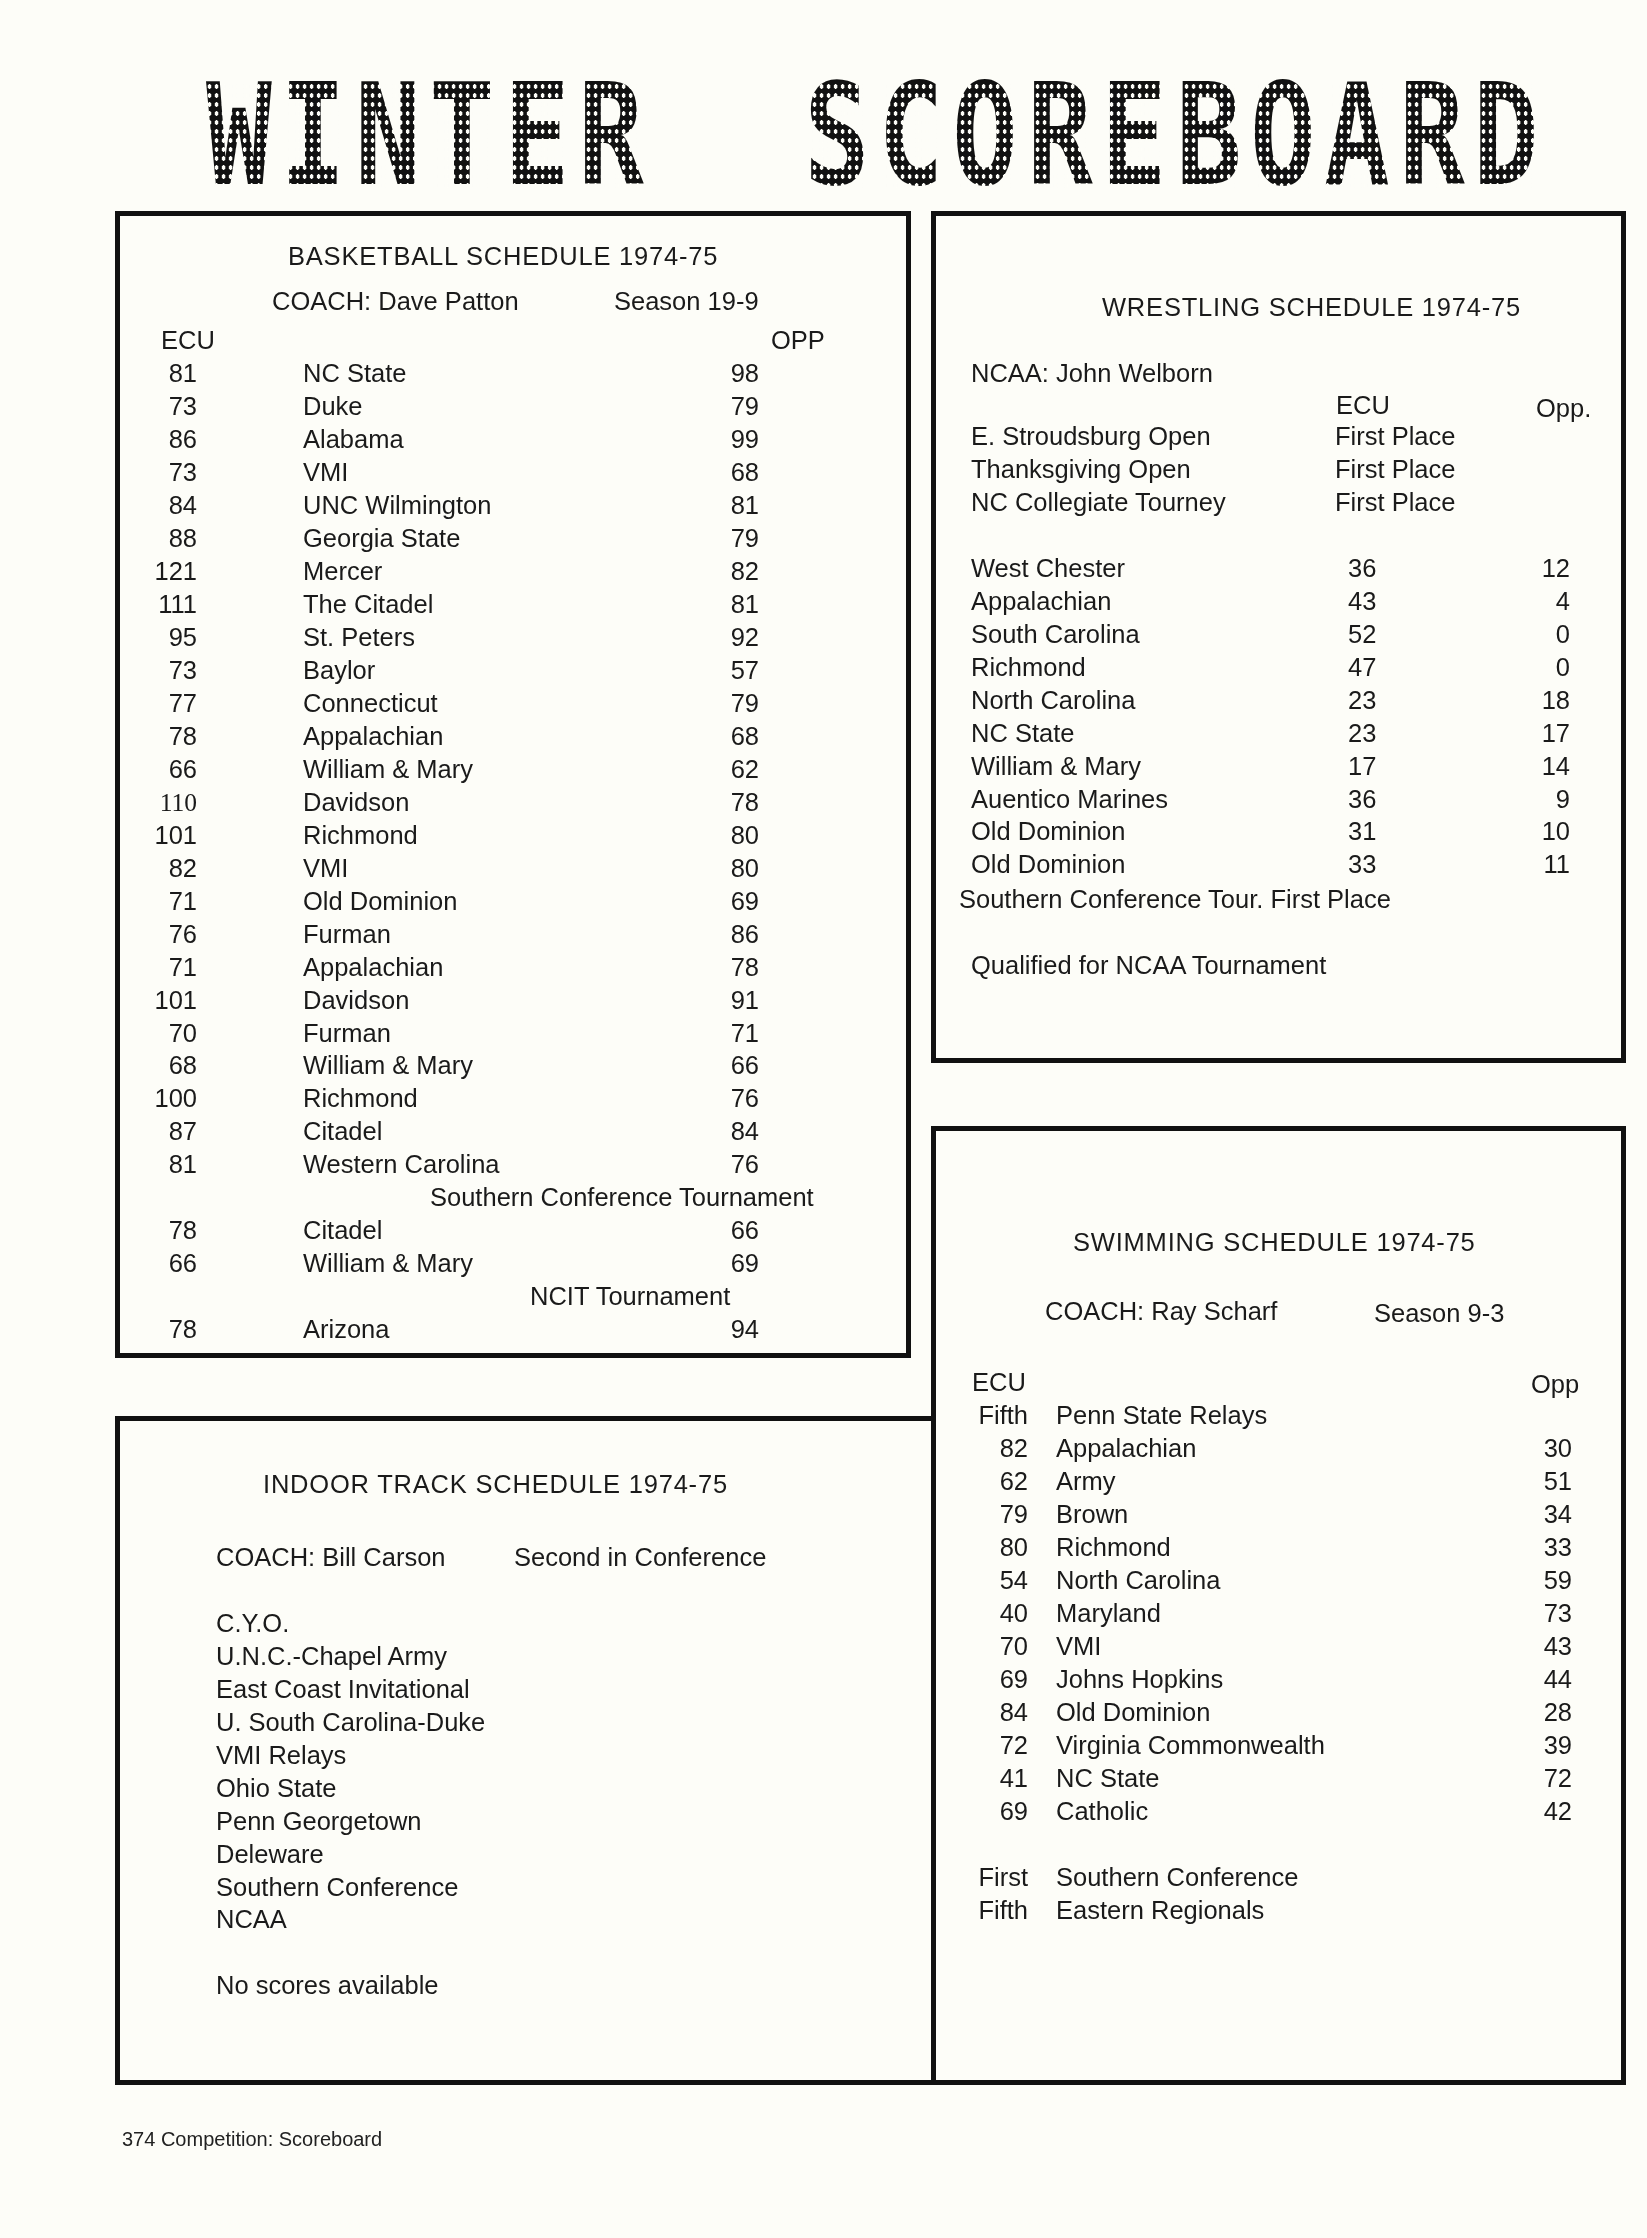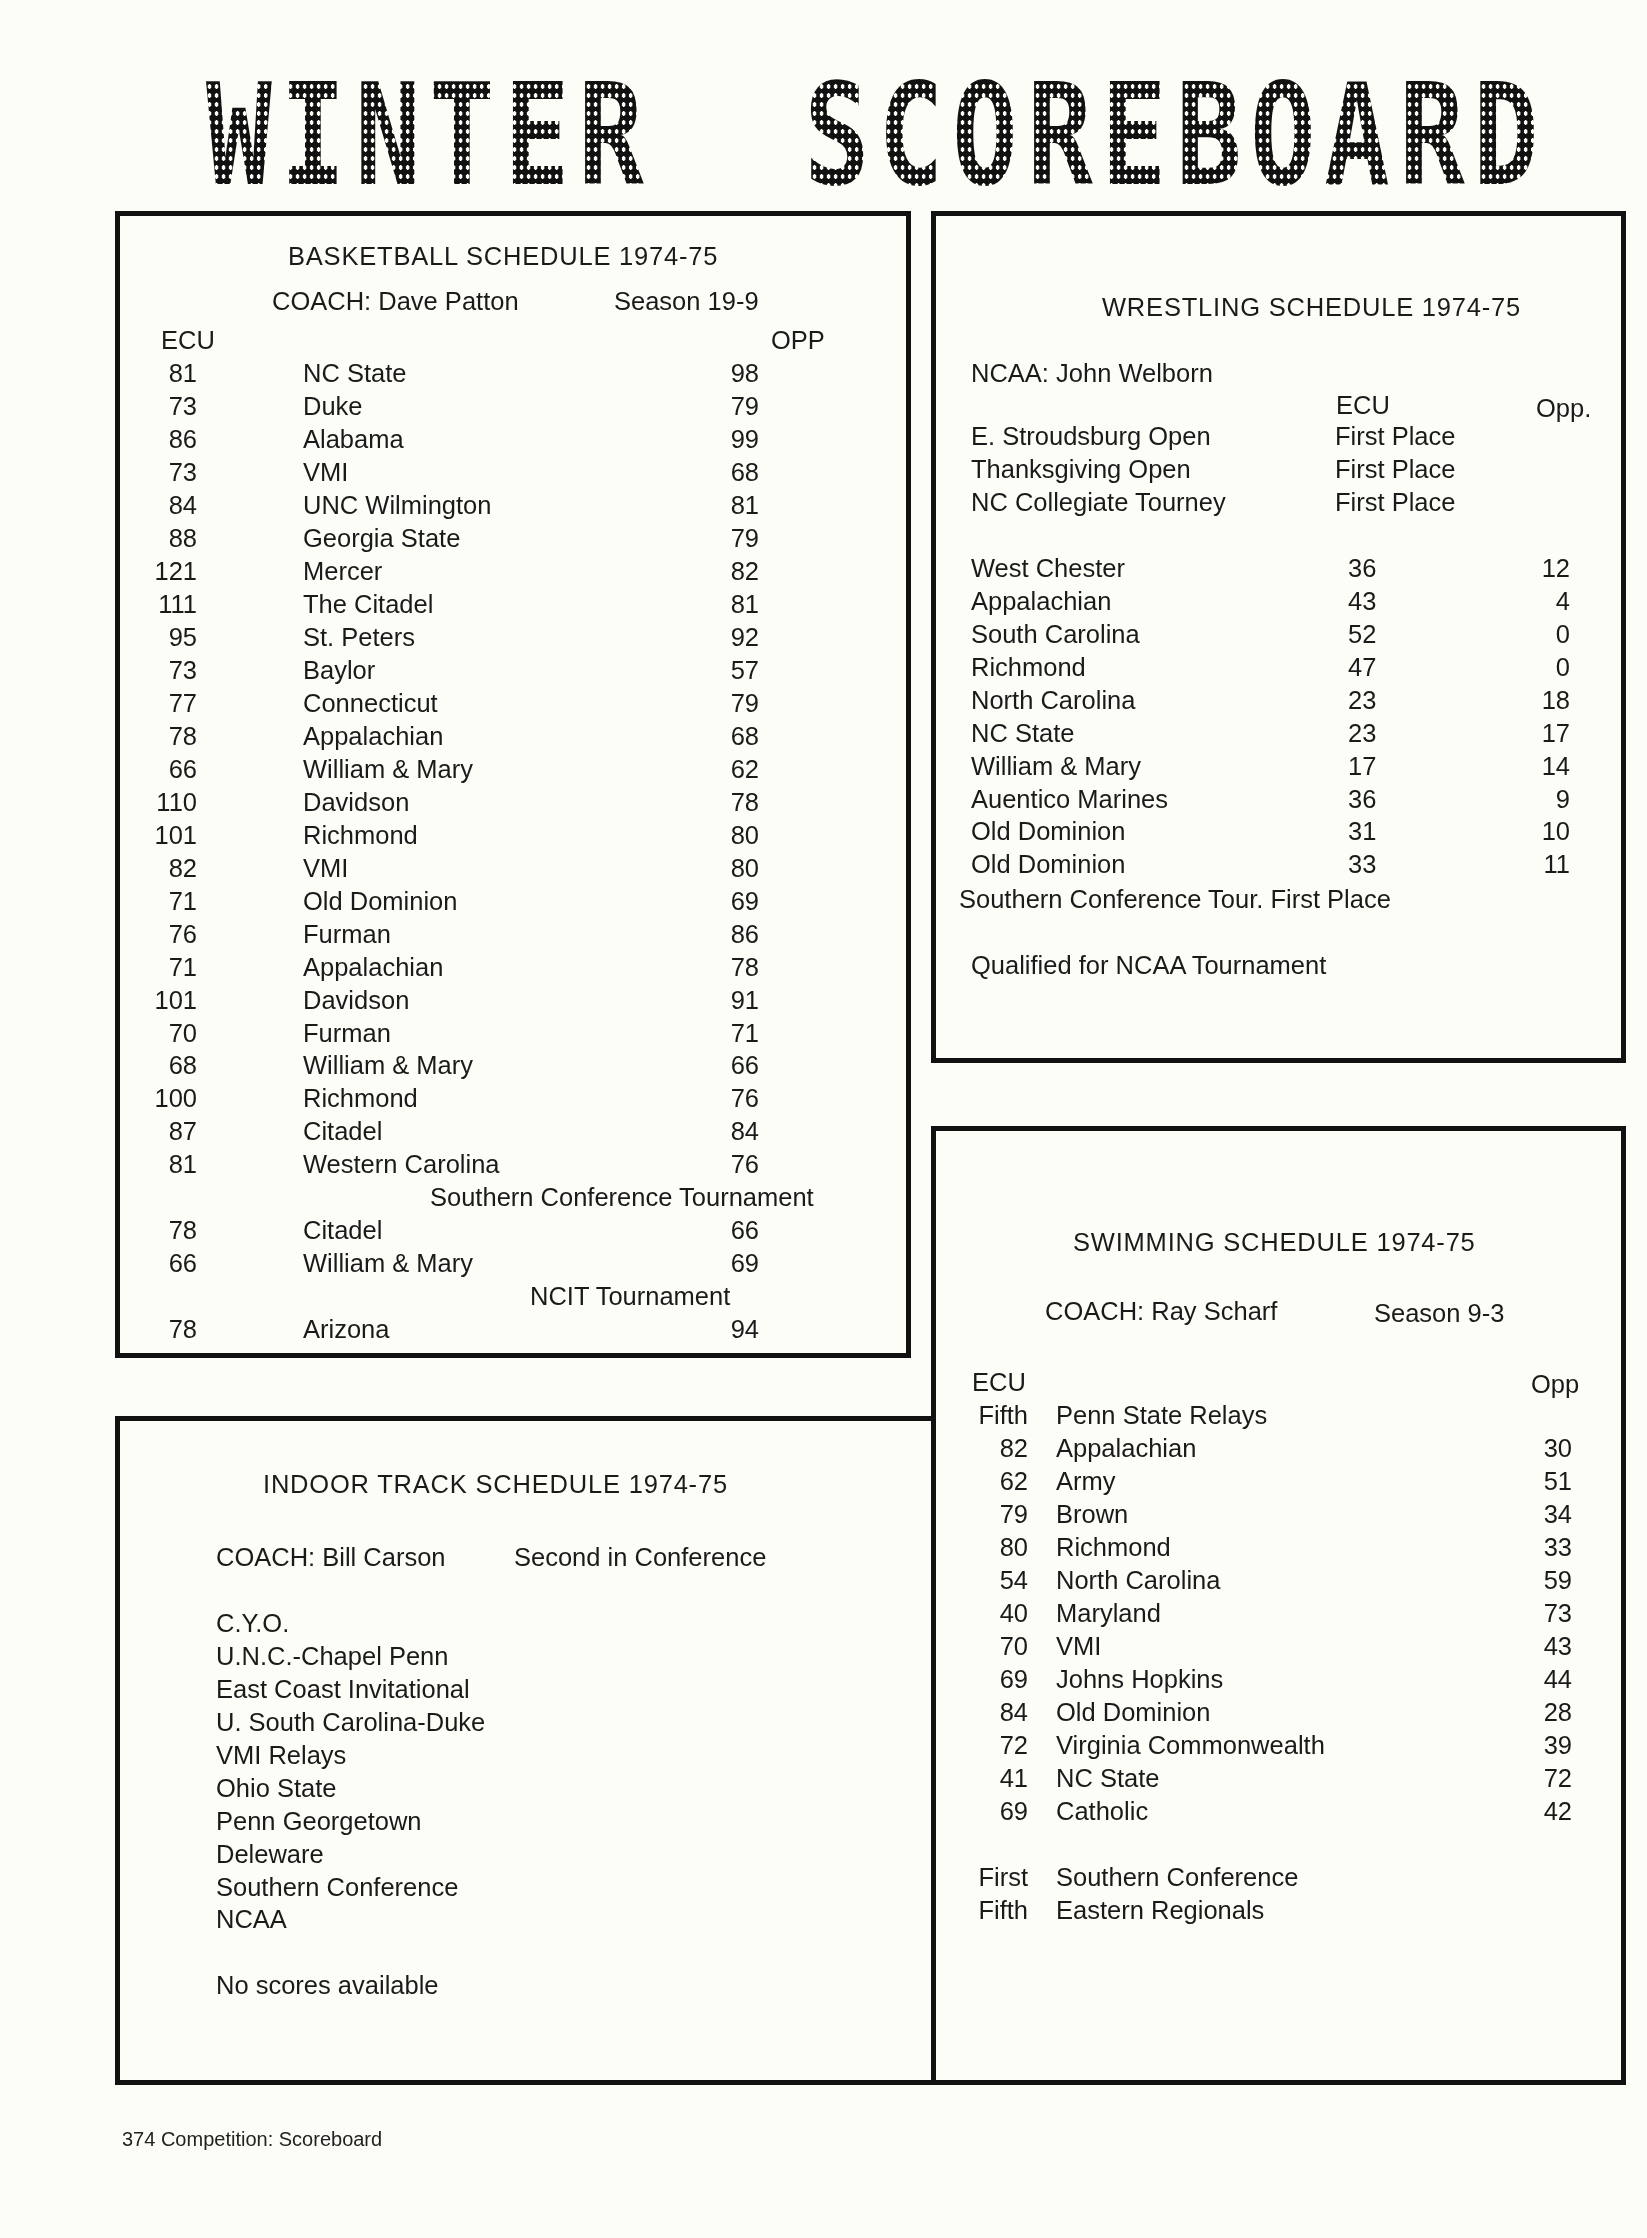--- a/index.html
+++ b/index.html
@@ -123,21 +123,21 @@
       <span style="position: absolute; right: 709px; text-align: right;">78</span>
       <span style="position: absolute; left: 183px;">Appalachian</span>
       <span style="position: absolute; right: 147px; text-align: right;">68</span>
     </div>
     <div class="row" style="top: 539px; left: 0px; width: 100%;">
       <span style="position: absolute; right: 709px; text-align: right;">66</span>
       <span style="position: absolute; left: 183px;">William &amp; Mary</span>
       <span style="position: absolute; right: 147px; text-align: right;">62</span>
     </div>
     <div class="row" style="top: 572px; left: 0px; width: 100%;">
-      <span style="position: absolute; right: 709px; text-align: right;">110</span>
+      <span style="position: absolute; right: 709px; text-align: right; font-family: Liberation Serif, serif;">110</span>
       <span style="position: absolute; left: 183px;">Davidson</span>
       <span style="position: absolute; right: 147px; text-align: right;">78</span>
     </div>
     <div class="row" style="top: 605px; left: 0px; width: 100%;">
       <span style="position: absolute; right: 709px; text-align: right;">101</span>
       <span style="position: absolute; left: 183px;">Richmond</span>
       <span style="position: absolute; right: 147px; text-align: right;">80</span>
     </div>
     <div class="row" style="top: 638px; left: 0px; width: 100%;">
       <span style="position: absolute; right: 709px; text-align: right;">82</span>
@@ -283,21 +283,21 @@
     </div>
   </div>
 
 <div class="box" style="left:115px; top:1416px; width:861px; height:669px;">
   <div class="box-title" style="left:143px; top:49px;">INDOOR TRACK SCHEDULE 1974-75</div>
   <div class="text" style="left:96px; top:122px;">COACH: Bill Carson</div>
   <div class="text" style="left:394px; top:122px;">Second in Conference</div>
   <div id="tr-rows"></div>
   <div class="text" style="left:96px; top:550px;">No scores available</div>
 <div class="text" style="top: 188px; left: 96px;">C.Y.O.</div>
-    <div class="text" style="top: 221px; left: 96px;">U.N.C.-Chapel Penn</div>
+    <div class="text" style="top: 221px; left: 96px;">U.N.C.-Chapel Army</div>
     <div class="text" style="top: 254px; left: 96px;">East Coast Invitational</div>
     <div class="text" style="top: 287px; left: 96px;">U. South Carolina-Duke</div>
     <div class="text" style="top: 320px; left: 96px;">VMI Relays</div>
     <div class="text" style="top: 353px; left: 96px;">Ohio State</div>
     <div class="text" style="top: 386px; left: 96px;">Penn Georgetown</div>
     <div class="text" style="top: 419px; left: 96px;">Deleware</div>
     <div class="text" style="top: 452px; left: 96px;">Southern Conference</div>
     <div class="text" style="top: 484px; left: 96px;">NCAA</div>
   </div>
 

